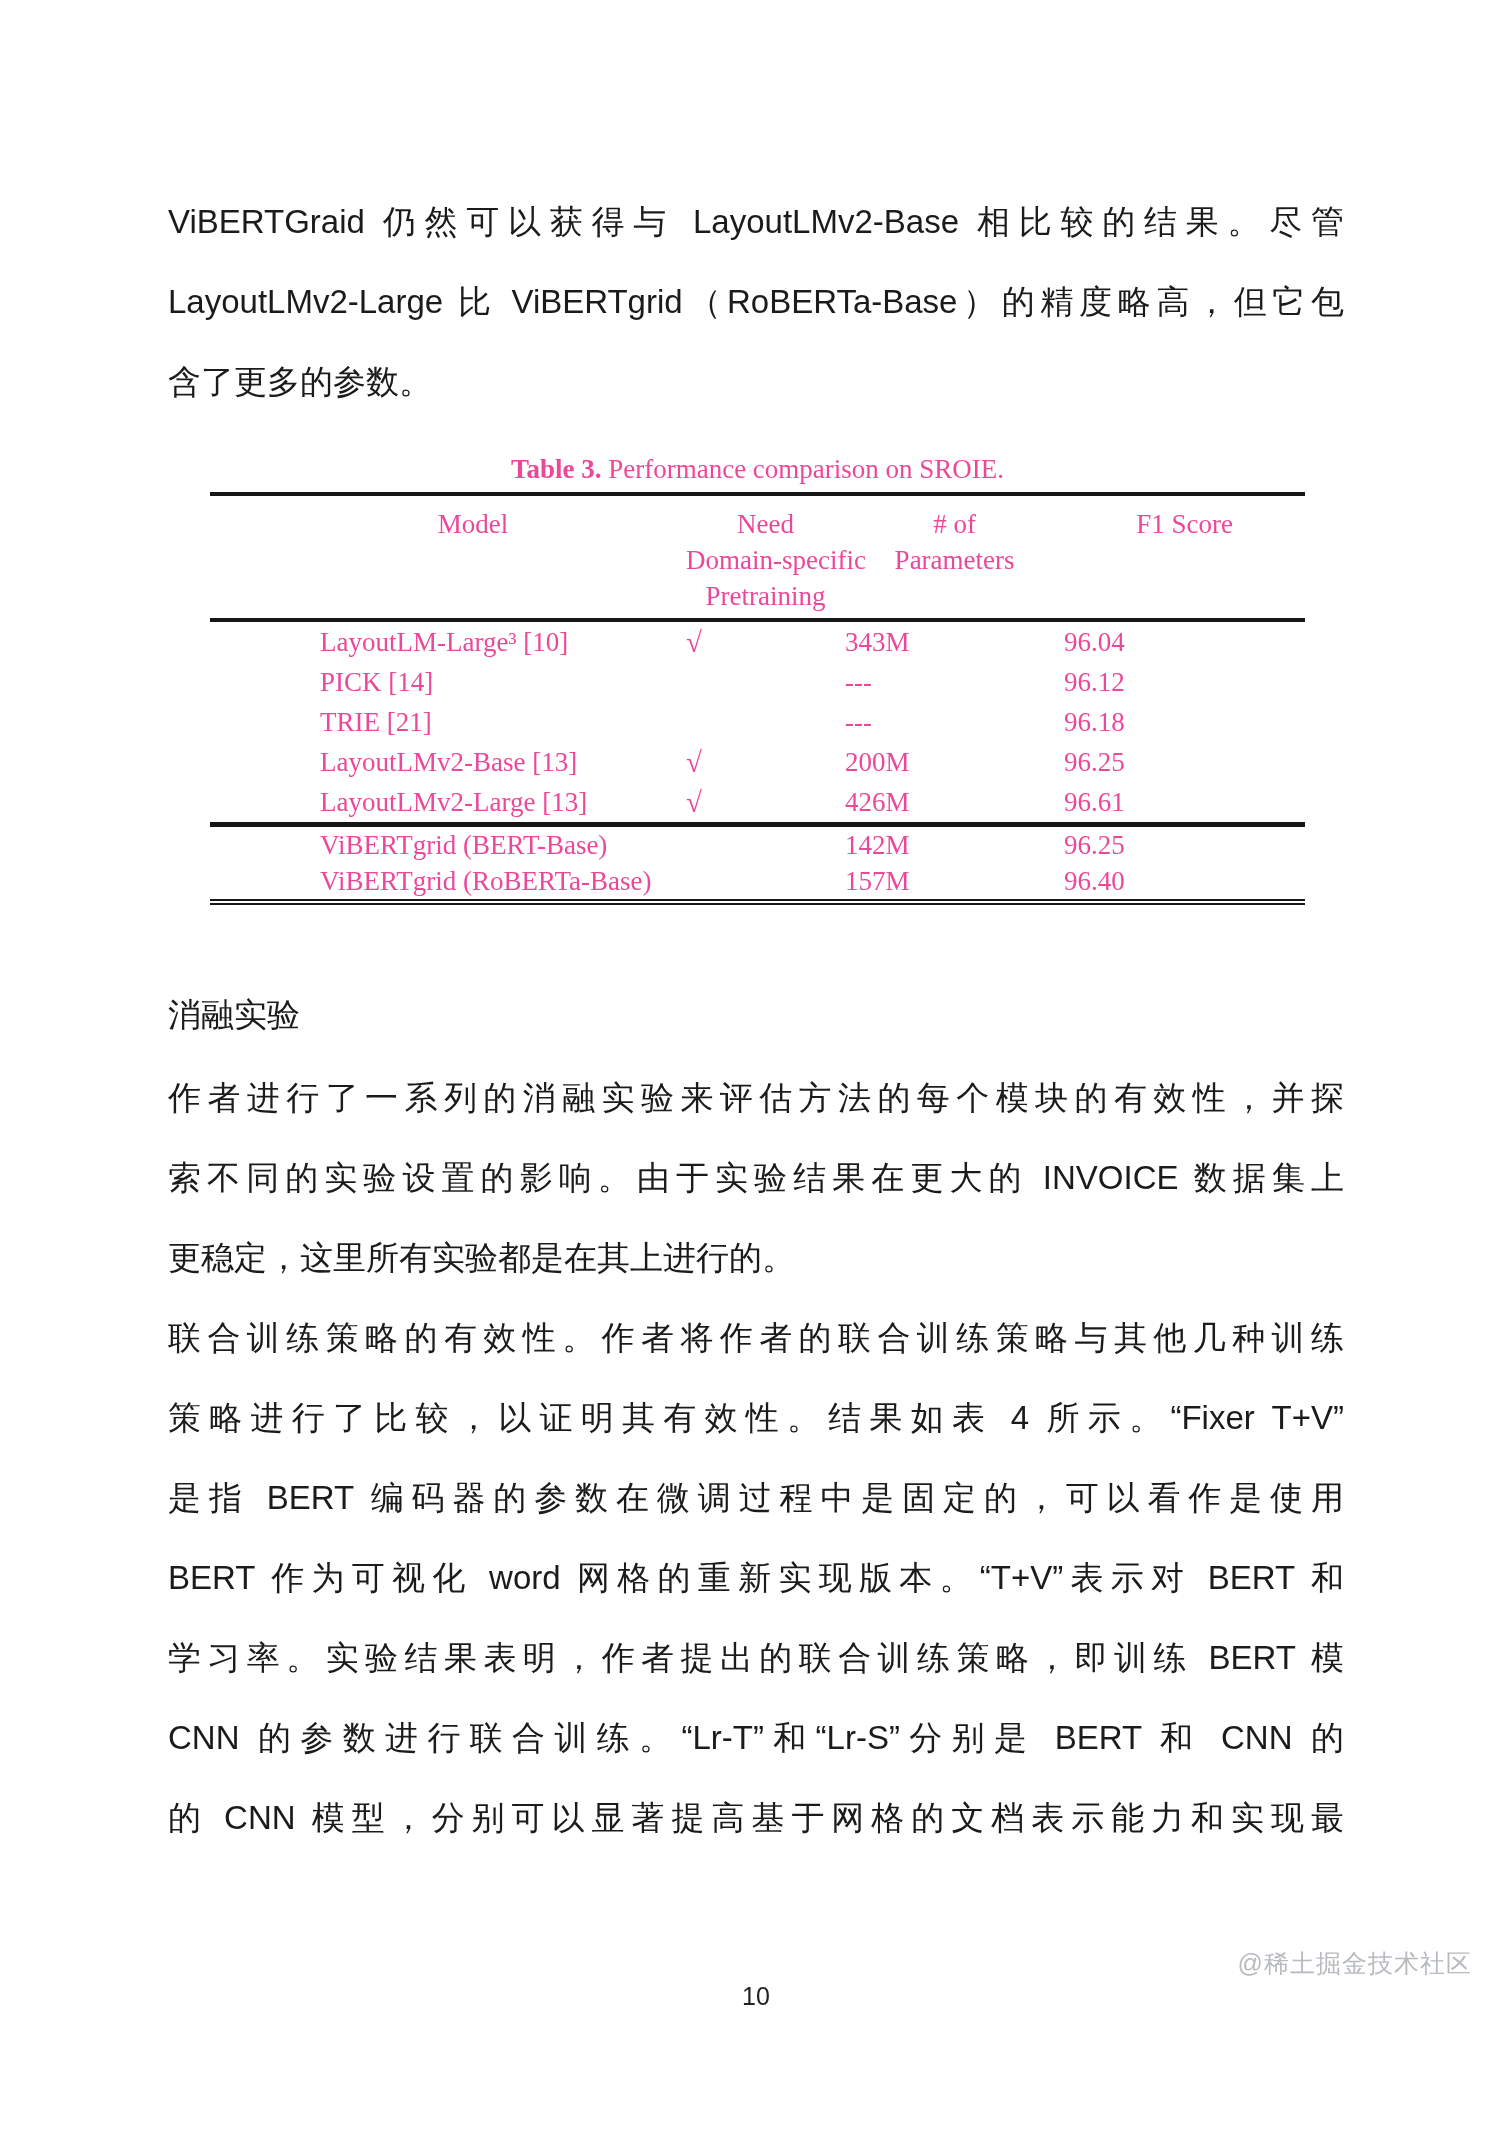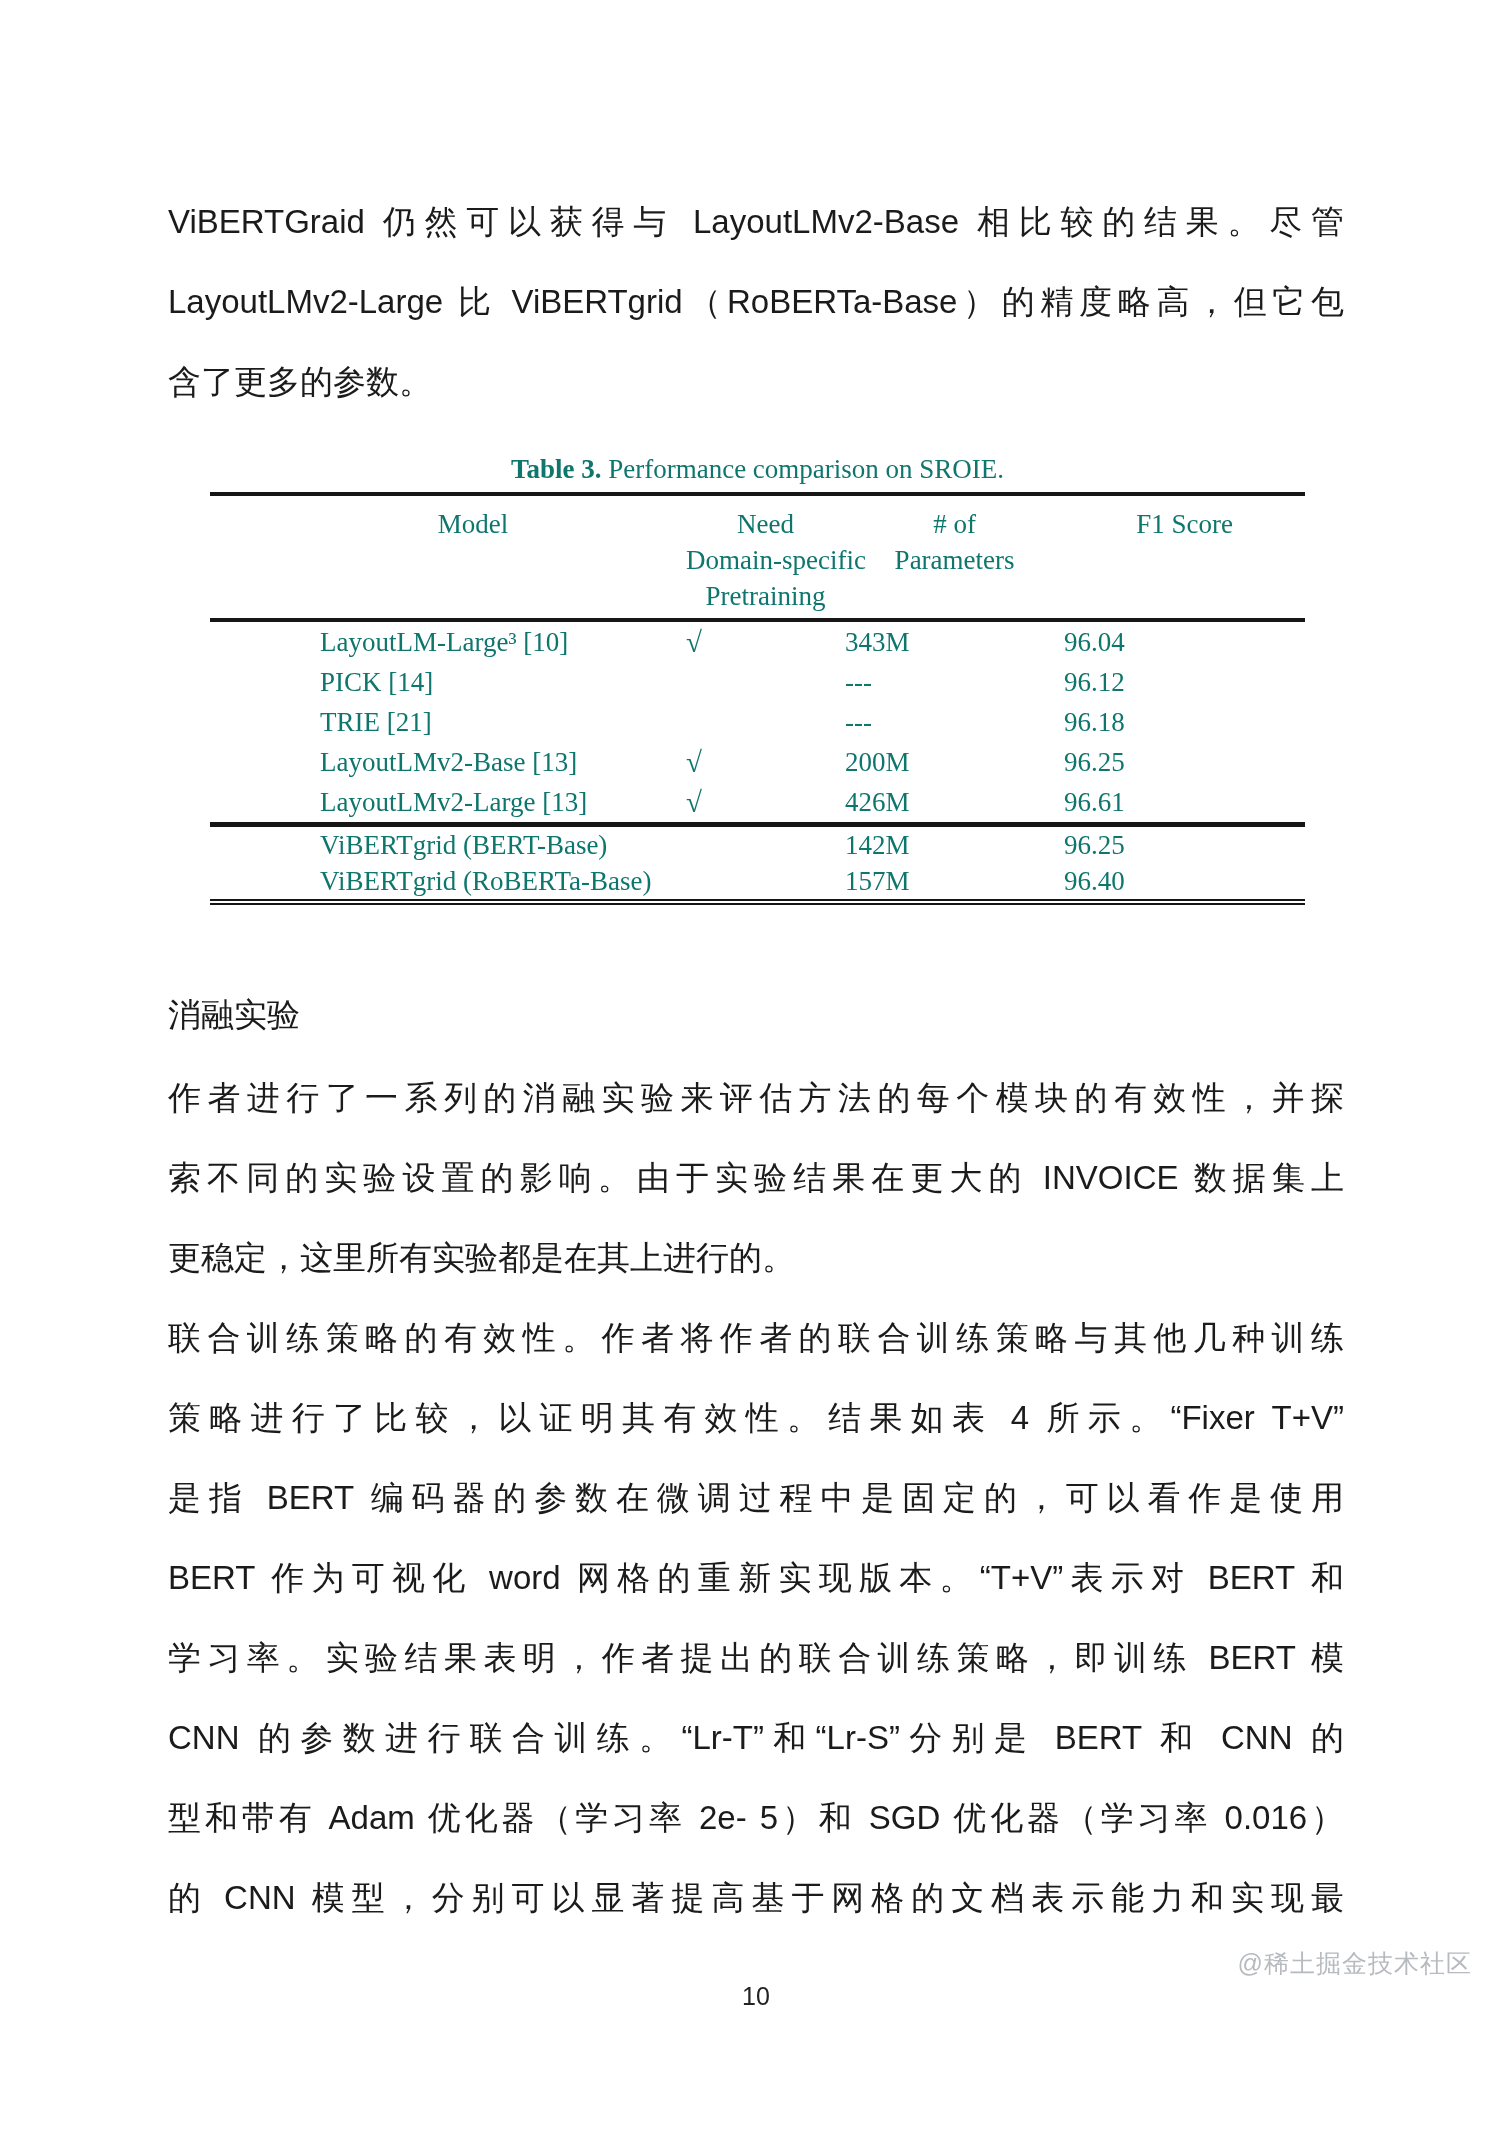--- a/index.html
+++ b/index.html
@@ -31,21 +31,21 @@
     position:absolute;
     left:168px;width:1176px;
     top:975px;height:80px;line-height:80px;
     font-size:33px;
   }
   
   .table-block{
     position:absolute;
     left:210px;top:446px;width:1095px;
     font-family:"Liberation Serif","DejaVu Serif",serif;
-    color:#0f766e;
+    color:#ec4899;
   }
   .caption{
     height:46px;line-height:46px;
     text-align:center;
     font-size:27px;
     white-space:nowrap;
   }
   .cap-b{font-weight:bold;}
   table.perf{
     width:100%;
@@ -182,21 +182,20 @@
       <div class="line">更稳定，这里所有实验都是在其上进行的。</div>
     </div>
 
   <div class="para" id="para-joint" style="top:1298px;">
       <div class="line fill">联合训练策略的有效性。作者将作者的联合训练策略与其他几种训练</div>
       <div class="line fill">策略进行了比较，以证明其有效性。结果如表 4 所示。“Fixer T+V”</div>
       <div class="line fill">是指 BERT 编码器的参数在微调过程中是固定的，可以看作是使用</div>
       <div class="line fill">BERT 作为可视化 word 网格的重新实现版本。“T+V”表示对 BERT 和</div>
       <div class="line fill">学习率。实验结果表明，作者提出的联合训练策略，即训练 BERT 模</div>
       <div class="line fill">CNN 的参数进行联合训练。“Lr-T”和“Lr-S”分别是 BERT 和 CNN 的</div>
-      <div class="line fill">型和带有 Adam 优化器（学习率 2e- 5）和 SGD 优化器（学习率 0.016）</div>
       <div class="line fill">的 CNN 模型，分别可以显著提高基于网格的文档表示能力和实现最</div>
     </div>
 
   <div class="page-number">10</div>
 
   <div class="watermark">@稀土掘金技术社区</div>
 
 </div>
 
 </body></html>

